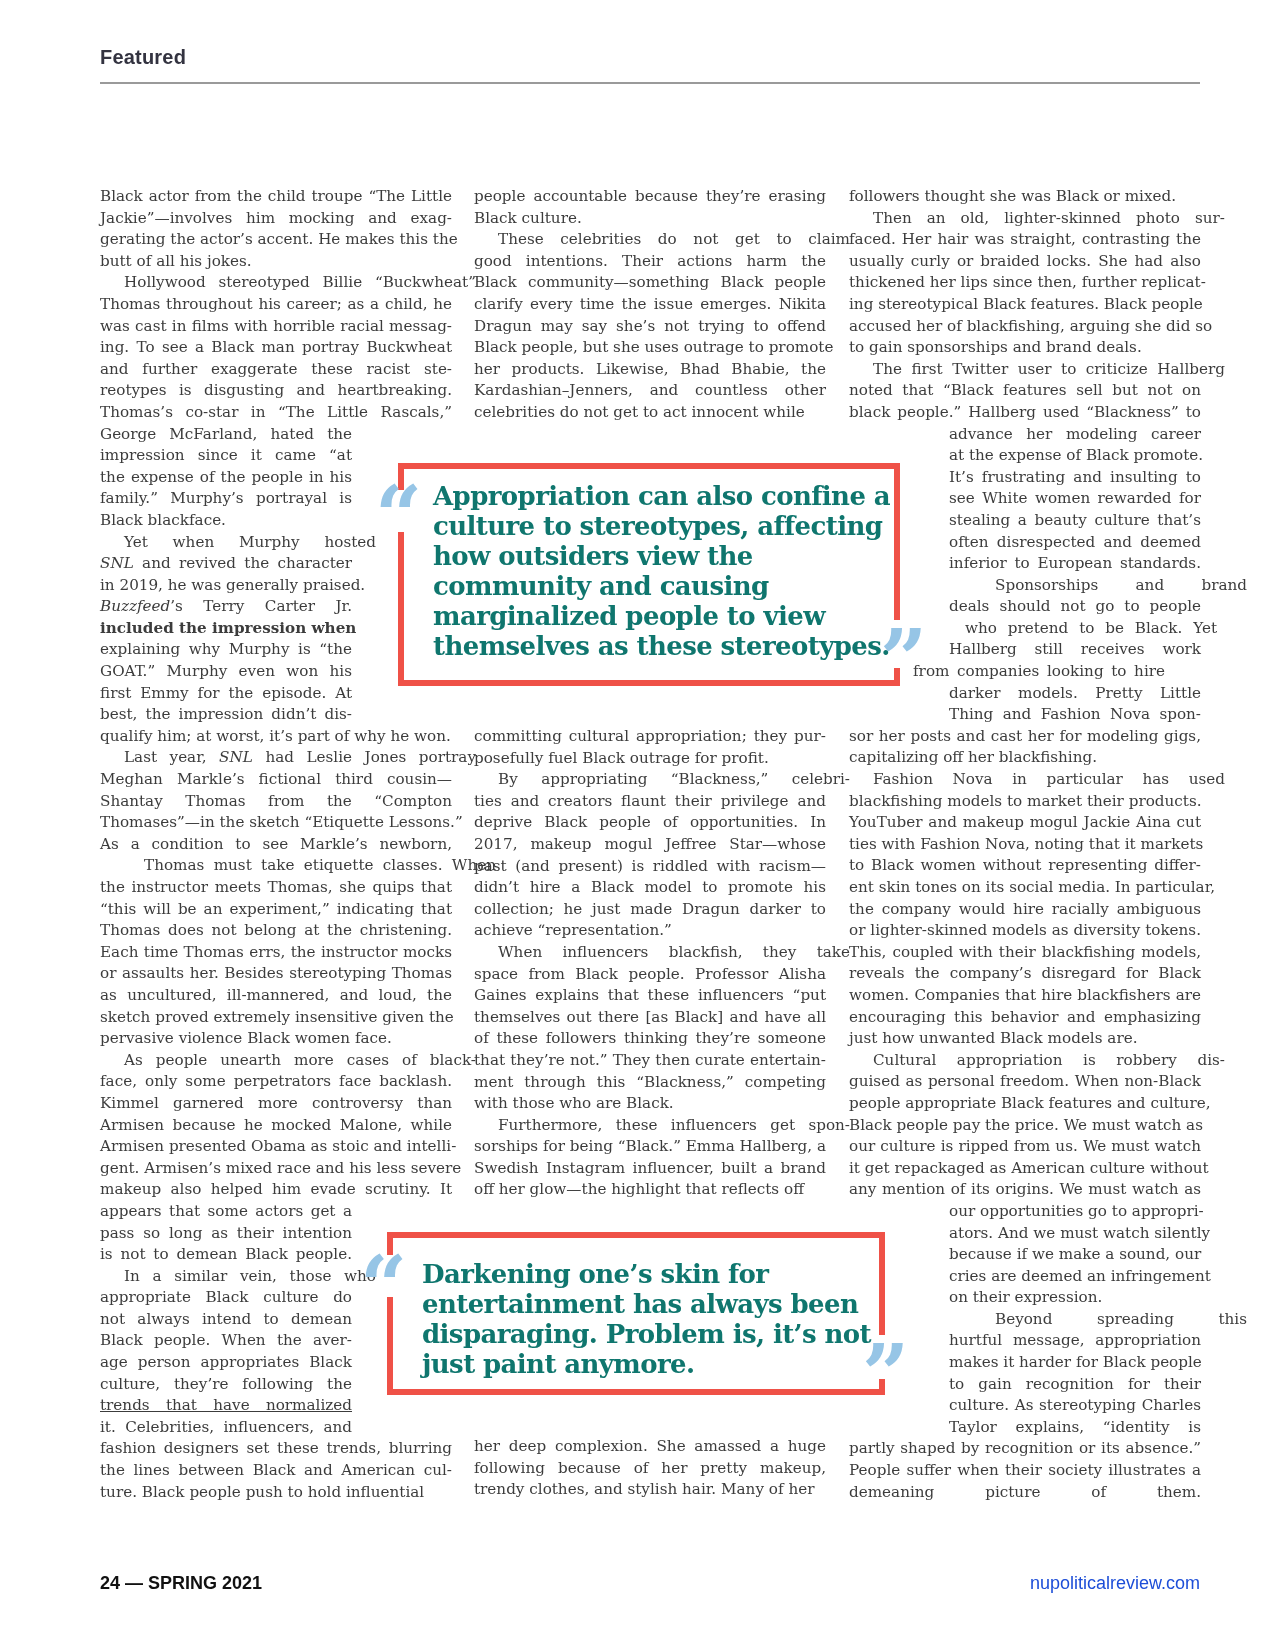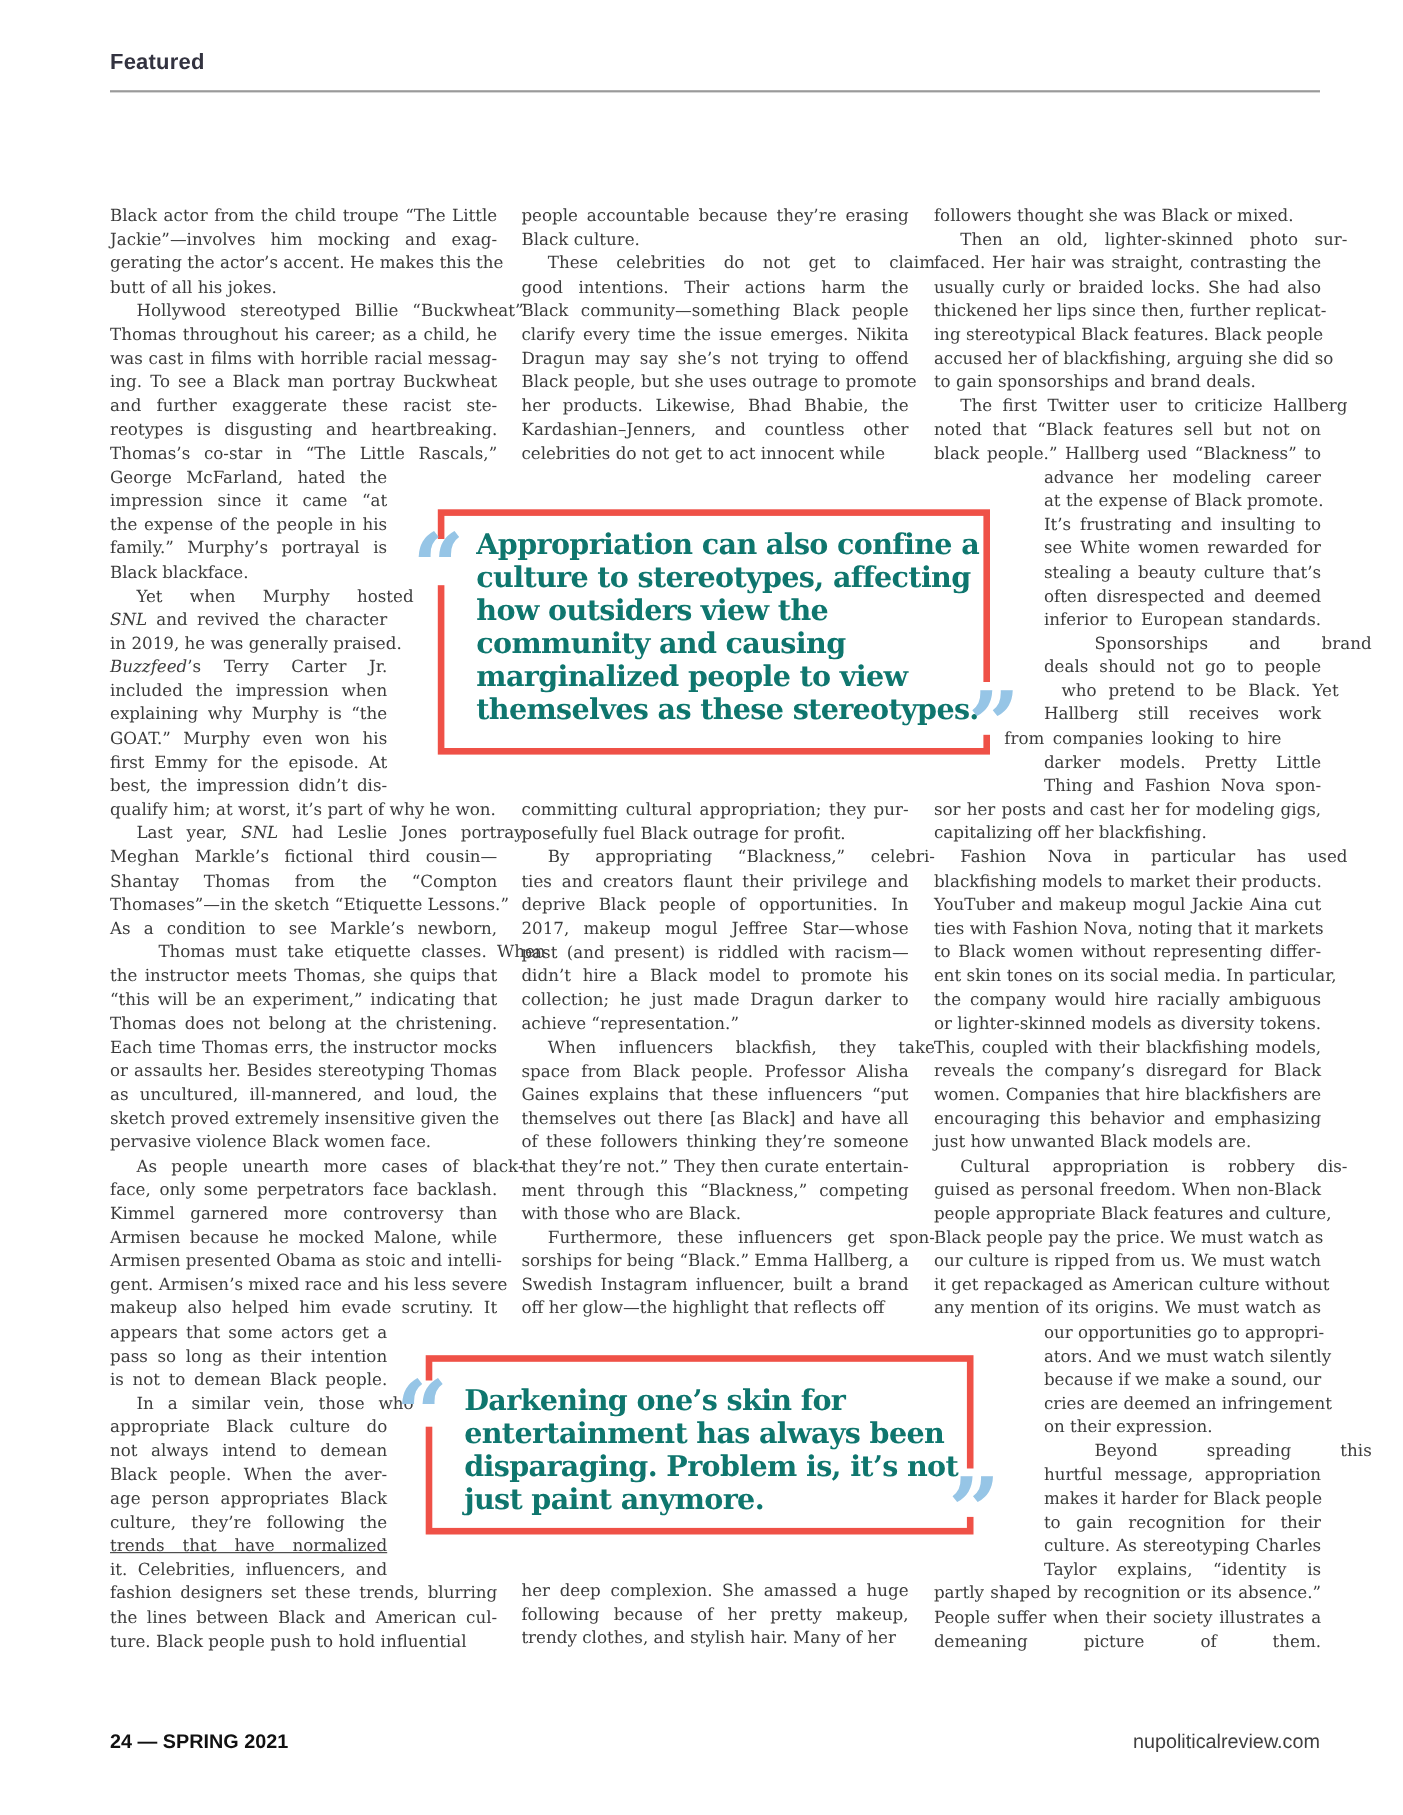--- a/index.html
+++ b/index.html
@@ -20,21 +20,21 @@
   .gap-top{position:absolute;background:#fff;}
   .pull-text{position:absolute;font-family:"DejaVu Serif","Liberation Serif",serif;font-weight:bold;color:#0f766e;font-size:26px;line-height:30px;letter-spacing:-0.6px;}
   .pt1{left:433px;top:481px;width:470px;}
   .pt2{left:422px;top:1259px;width:460px;}
   .quote-open,.quote-close{position:absolute;font-family:"DejaVu Serif",serif;font-weight:bold;color:#96c5e6;font-size:82px;line-height:1;}
   .q1o{left:375px;top:475px;}
   .q1c{left:880px;top:618px;}
   .q2o{left:360px;top:1245px;}
   .q2c{left:862px;top:1333px;}
   .footer-left{position:absolute;left:100px;top:1573px;font-family:"Liberation Sans",sans-serif;font-weight:bold;font-size:18px;color:#111;}
-  .footer-right{position:absolute;right:75px;top:1573px;font-family:"Liberation Sans",sans-serif;font-size:18px;color:#404040;}
+  .footer-right{position:absolute;right:75px;top:1573px;font-family:"Liberation Sans",sans-serif;font-size:18px;color:#1d4ed8;}
   em{font-style:italic;}
 </style>
 </head>
 <body>
 
 <div class="header-label">Featured</div>
 <div class="header-rule"></div>
 
 <div class="col col1" id="col1">
     <span class="ln" style="width: 352px;">Black actor from the child troupe “The Little</span>
@@ -50,21 +50,21 @@
     <span class="ln" style="width: 352px;">Thomas’s co-star in “The Little Rascals,”</span>
     <span class="ln" style="width: 252px; margin-left: 0px;">George McFarland, hated the</span>
     <span class="ln" style="width: 252px; margin-left: 0px;">impression since it came “at</span>
     <span class="ln" style="width: 252px; margin-left: 0px;">the expense of the people in his</span>
     <span class="ln" style="width: 252px; margin-left: 0px;">family.” Murphy’s portrayal is</span>
     <span class="ln last" style="width: 252px; margin-left: 0px;">Black blackface.</span>
     <span class="ln ind" style="width: 252px; margin-left: 0px;">Yet when Murphy hosted</span>
     <span class="ln" style="width: 252px; margin-left: 0px;"><em>SNL</em> and revived the character</span>
     <span class="ln" style="width: 252px; margin-left: 0px;">in 2019, he was generally praised.</span>
     <span class="ln" style="width: 252px; margin-left: 0px;"><em>Buzzfeed</em>’s Terry Carter Jr.</span>
-    <span class="ln" style="width: 252px; margin-left: 0px;">included the impression when</span>
+    <span class="ln" style="width: 252px; margin-left: 0px; font-weight: bold;">included the impression when</span>
     <span class="ln" style="width: 252px; margin-left: 0px;">explaining why Murphy is “the</span>
     <span class="ln" style="width: 252px; margin-left: 0px;">GOAT.” Murphy even won his</span>
     <span class="ln" style="width: 252px; margin-left: 0px;">first Emmy for the episode. At</span>
     <span class="ln" style="width: 252px; margin-left: 0px;">best, the impression didn’t dis-</span>
     <span class="ln last" style="width: 352px;">qualify him; at worst, it’s part of why he won.</span>
     <span class="ln ind" style="width: 352px;">Last year, <em>SNL</em> had Leslie Jones portray</span>
     <span class="ln" style="width: 352px;">Meghan Markle’s fictional third cousin—</span>
     <span class="ln" style="width: 352px;">Shantay Thomas from the “Compton</span>
     <span class="ln" style="width: 352px;">Thomases”—in the sketch “Etiquette Lessons.”</span>
     <span class="ln" style="width: 352px;">As a condition to see Markle’s newborn,</span>

